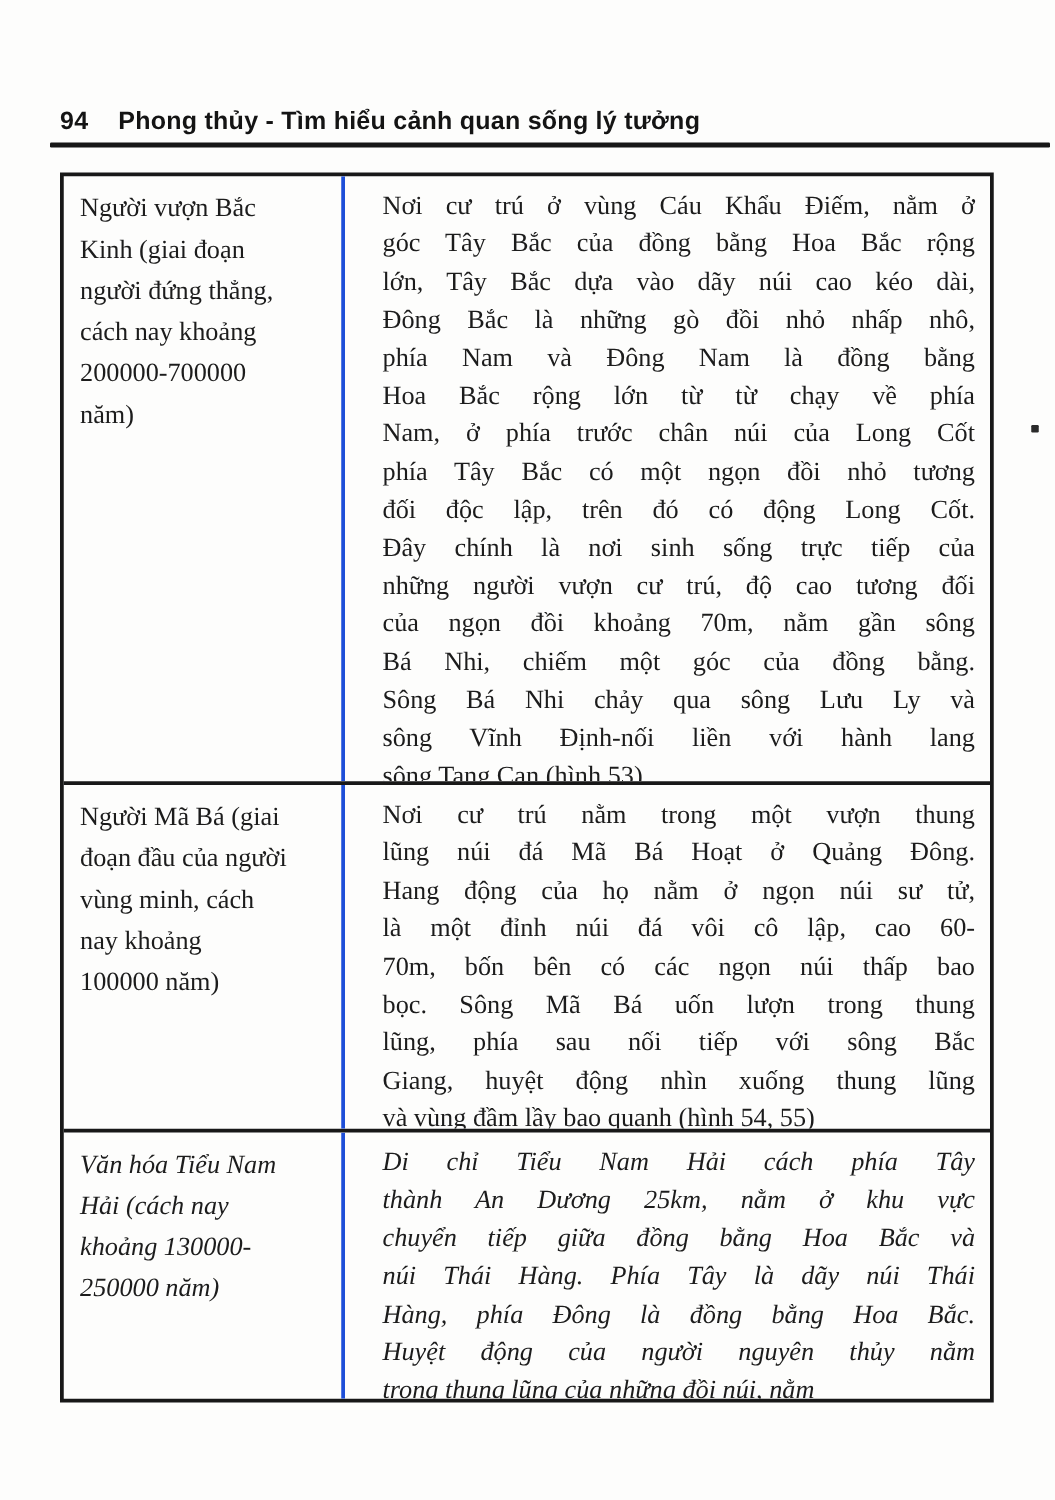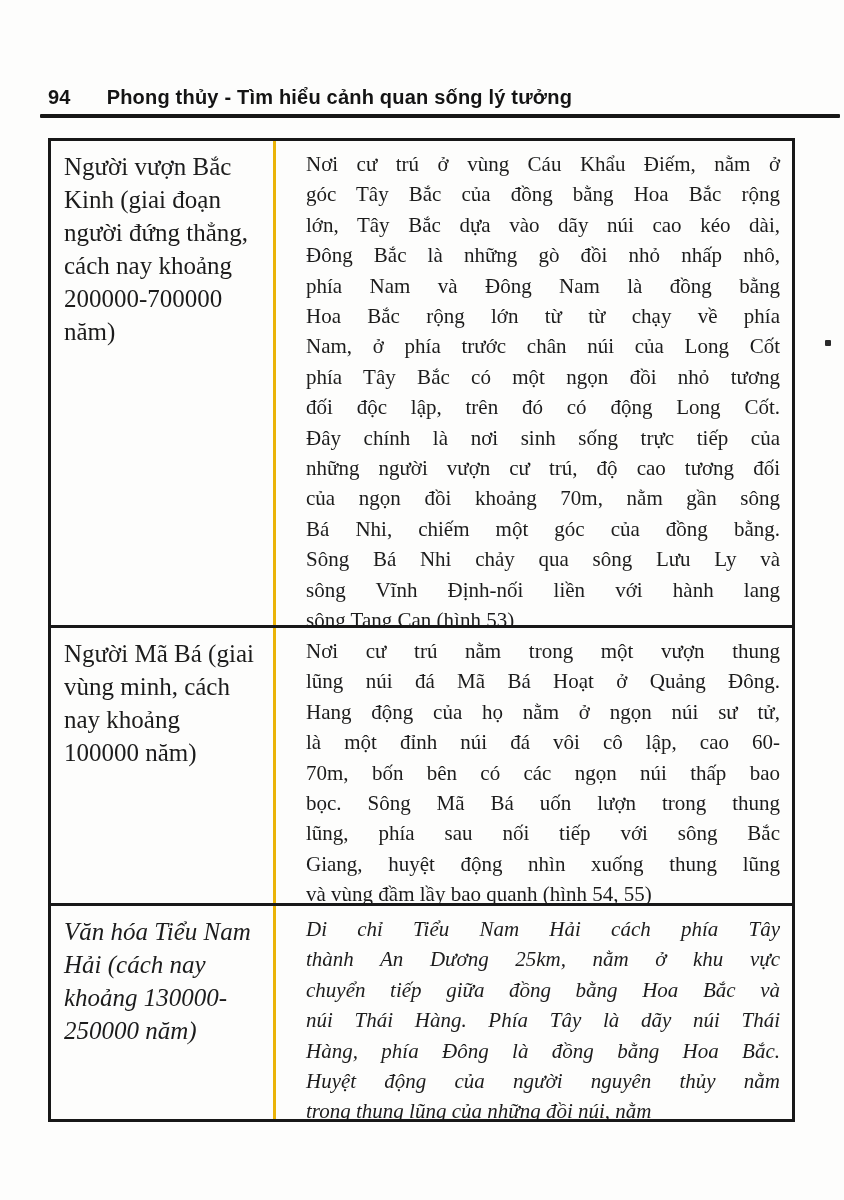--- a/index.html
+++ b/index.html
@@ -13,44 +13,44 @@
   .page{position:relative;width:844px;height:1200px;overflow:hidden;}
 
   
   .header{
     position:absolute;top:86px;left:48px;right:20px;
     font-family:"Liberation Sans","DejaVu Sans",sans-serif;
     font-weight:bold;font-size:20px;letter-spacing:.2px;color:#141414;
     white-space:nowrap;
   }
   .pagenum{display:inline-block;text-align:right;}
-  .htitle{margin-left:36px;}
+  .htitle{margin-left:24px;}
   .header-rule{
     position:absolute;left:40px;top:114px;width:800px;height:4px;
     background:#171717;border-radius:1px;
   }
 
   
   .table{
     position:absolute;left:48px;top:138px;width:747px;height:984px;
     border:3px solid #181818;box-sizing:border-box;
     background:#fdfdfc;
   }
   .trow{display:flex;box-sizing:border-box;overflow:hidden;}
   .trow + .trow{border-top:3px solid #181818;justify-content:center;}
   .trow:nth-child(1){height:484px;}
   .trow:nth-child(2){height:278px;}
   .trow:nth-child(3){height:216px;font-style:italic;}
 
   .tcell{box-sizing:border-box;overflow:hidden;}
   .tcell.left{
     width:225px;flex:0 0 225px;
-    border-right:3px solid #eab308;
+    border-right:3px solid #1d4ed8;
     padding:9px 6px 0 13px;
-    font-size:25px;
+    font-size:21px;
   }
   .tcell.left .line{line-height:33px;white-space:nowrap;}
   .tcell.right{
     flex:1;
     padding:8px 12px 0 30px;
     font-size:21px;
   }
   .tcell.right .line{line-height:30.4px;}
   .line.just{text-align:justify;text-align-last:justify;}
 
@@ -96,20 +96,21 @@
           <div class="line just">của ngọn đồi khoảng 70m, nằm gần sông</div>
           <div class="line just">Bá Nhi, chiếm một góc của đồng bằng.</div>
           <div class="line just">Sông Bá Nhi chảy qua sông Lưu Ly và</div>
           <div class="line just">sông Vĩnh Định-nối liền với hành lang</div>
           <div class="line">sông Tang Can (hình 53)</div>
         </div>
       </div>
       <div class="trow">
         <div class="tcell left">
           <div class="line">Người Mã Bá (giai</div>
+          <div class="line">đoạn đầu của người</div>
           <div class="line">vùng minh, cách</div>
           <div class="line">nay khoảng</div>
           <div class="line">100000 năm)</div>
         </div>
         <div class="tcell right">
           <div class="line just">Nơi cư trú nằm trong một vượn thung</div>
           <div class="line just">lũng núi đá Mã Bá Hoạt ở Quảng Đông.</div>
           <div class="line just">Hang động của họ nằm ở ngọn núi sư tử,</div>
           <div class="line just">là một đỉnh núi đá vôi cô lập, cao 60-</div>
           <div class="line just">70m, bốn bên có các ngọn núi thấp bao</div>

